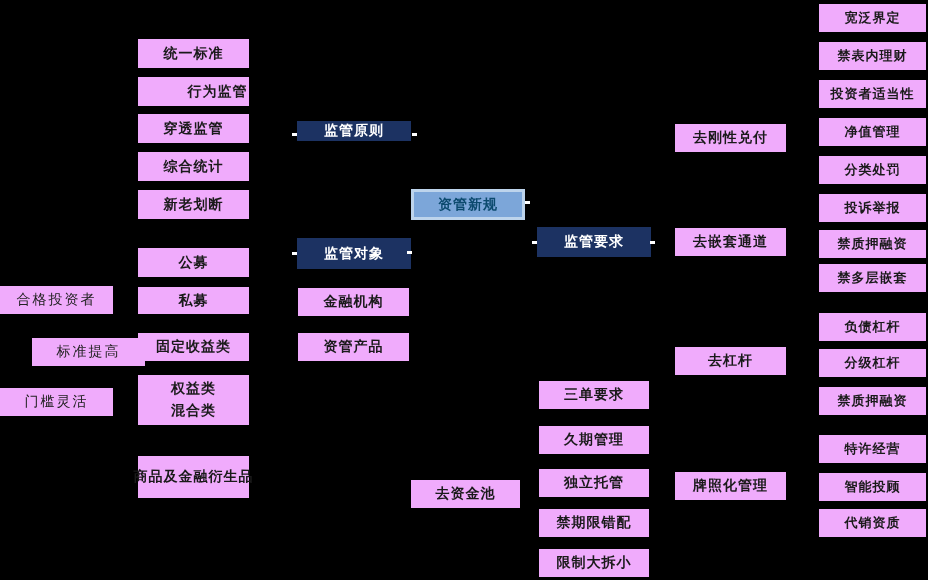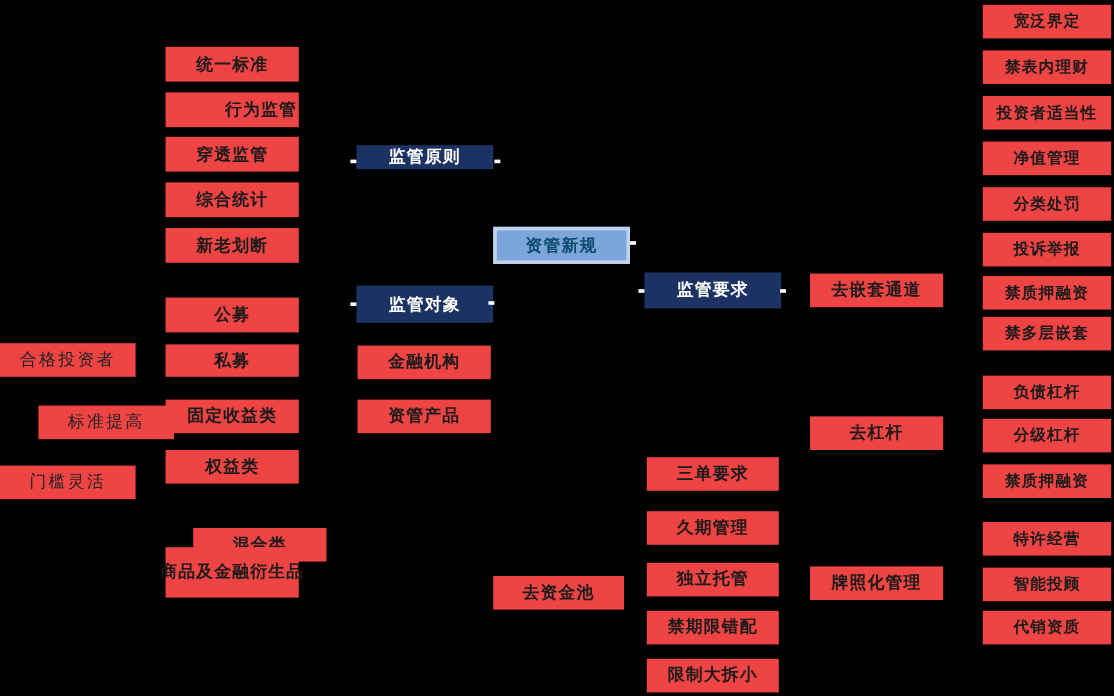--- a/index.html
+++ b/index.html
@@ -7,21 +7,21 @@
     width:928px;height:580px;position:relative;overflow:hidden;
     background:#000000;
     font-family:"DejaVu Sans","Liberation Sans",sans-serif;
   }
   #diagram{position:absolute;left:0;top:0;width:928px;height:580px;}
   .node{
     position:absolute;display:flex;align-items:center;justify-content:center;
     box-sizing:border-box;text-align:center;white-space:nowrap;
     font-size:14px;letter-spacing:1px;
   }
-  .node.white{background:#ef4444;color:#1a1a1a;font-weight:bold;}
+  .node.white{background:#f0abfc;color:#1a1a1a;font-weight:bold;}
   .node.white.regular{font-weight:normal;color:#222222;letter-spacing:2px;}
   .node.navy{background:#1c3262;color:#ffffff;font-weight:bold;}
   .node.root{background:#7ca6d9;border:3px solid #bdd4ec;color:#0c4a6e;font-weight:bold;}
   .node.small{font-size:13px;}
   .stub{position:absolute;background:#ffffff;width:5px;height:3px;}
 </style>
 </head>
 <body>
 
 <div id="diagram" style="background: rgb(0, 0, 0);">
@@ -31,33 +31,34 @@
     <div class="node navy" style="left: 537px; top: 227px; width: 114px; height: 30px;">监管要求</div>
     <div class="node white" style="left: 138px; top: 39px; width: 111px; height: 29px;">统一标准</div>
     <div class="node white" style="left: 138px; top: 77px; width: 111px; height: 29px; padding-left: 48px;">行为监管</div>
     <div class="node white" style="left: 138px; top: 114px; width: 111px; height: 29px;">穿透监管</div>
     <div class="node white" style="left: 138px; top: 152px; width: 111px; height: 29px;">综合统计</div>
     <div class="node white" style="left: 138px; top: 190px; width: 111px; height: 29px;">新老划断</div>
     <div class="node white" style="left: 138px; top: 248px; width: 111px; height: 29px;">公募</div>
     <div class="node white" style="left: 138px; top: 287px; width: 111px; height: 27px;">私募</div>
     <div class="node white" style="left: 138px; top: 333px; width: 111px; height: 28px;">固定收益类</div>
     <div class="node white" style="left: 138px; top: 375px; width: 111px; height: 28px;">权益类</div>
-    <div class="node white" style="left: 138px; top: 440px; width: 111px; height: 28px; margin-left: 23px;">混合类</div>
+    <div class="node white" style="left: 138px; top: 397px; width: 111px; height: 28px;">混合类</div>
     <div class="node white" style="left: 138px; top: 456px; width: 111px; height: 42px;">商品及金融衍生品</div>
     <div class="node white regular" style="left: 0px; top: 286px; width: 113px; height: 28px;">合格投资者</div>
     <div class="node white regular" style="left: 0px; top: 338px; width: 113px; height: 28px; margin-left: 32px;">标准提高</div>
     <div class="node white regular" style="left: 0px; top: 388px; width: 113px; height: 28px;">门槛灵活</div>
     <div class="node white" style="left: 298px; top: 288px; width: 111px; height: 28px;">金融机构</div>
     <div class="node white" style="left: 298px; top: 333px; width: 111px; height: 28px;">资管产品</div>
     <div class="node white" style="left: 411px; top: 480px; width: 109px; height: 28px;">去资金池</div>
     <div class="node white" style="left: 539px; top: 381px; width: 110px; height: 28px;">三单要求</div>
     <div class="node white" style="left: 539px; top: 426px; width: 110px; height: 28px;">久期管理</div>
     <div class="node white" style="left: 539px; top: 469px; width: 110px; height: 28px;">独立托管</div>
     <div class="node white" style="left: 539px; top: 509px; width: 110px; height: 28px;">禁期限错配</div>
     <div class="node white" style="left: 539px; top: 549px; width: 110px; height: 28px;">限制大拆小</div>
+    <div class="node white" style="left: 675px; top: 124px; width: 111px; height: 28px;">去刚性兑付</div>
     <div class="node white" style="left: 675px; top: 228px; width: 111px; height: 28px;">去嵌套通道</div>
     <div class="node white" style="left: 675px; top: 347px; width: 111px; height: 28px;">去杠杆</div>
     <div class="node white" style="left: 675px; top: 472px; width: 111px; height: 28px;">牌照化管理</div>
     <div class="node white small" style="left: 819px; top: 4px; width: 107px; height: 28px;">宽泛界定</div>
     <div class="node white small" style="left: 819px; top: 42px; width: 107px; height: 28px;">禁表内理财</div>
     <div class="node white small" style="left: 819px; top: 80px; width: 107px; height: 28px;">投资者适当性</div>
     <div class="node white small" style="left: 819px; top: 118px; width: 107px; height: 28px;">净值管理</div>
     <div class="node white small" style="left: 819px; top: 156px; width: 107px; height: 28px;">分类处罚</div>
     <div class="node white small" style="left: 819px; top: 194px; width: 107px; height: 28px;">投诉举报</div>
     <div class="node white small" style="left: 819px; top: 230px; width: 107px; height: 28px;">禁质押融资</div>

